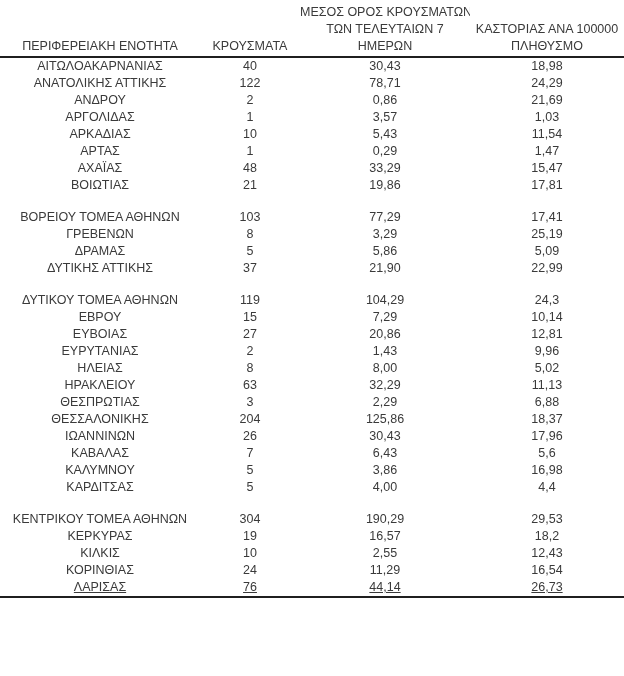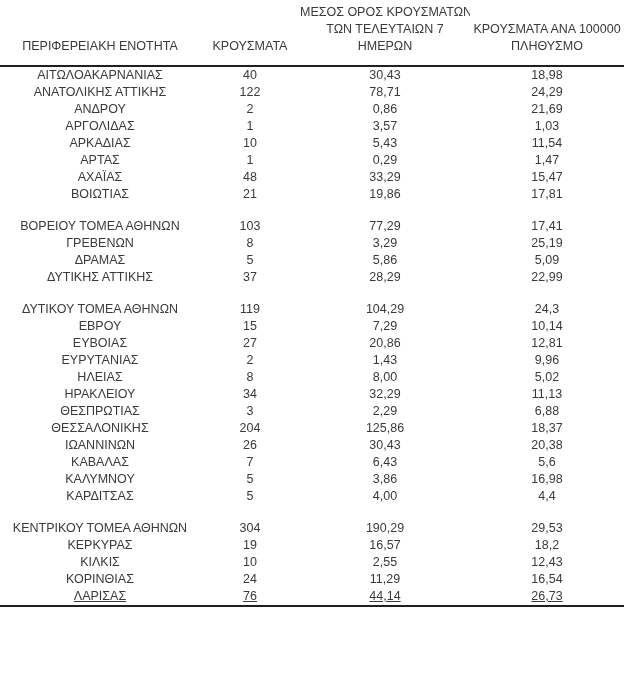--- a/index.html
+++ b/index.html
@@ -28,21 +28,21 @@
     font-weight: normal;
     color: #3a3a3a;
     line-height: 17px;
     white-space: nowrap;
     overflow: hidden;
   }
   thead th {
     vertical-align: bottom;
     border-bottom: 2px solid #1f1f1f;
     padding-top: 4px;
-    padding-bottom: 10px;
+    padding-bottom: 1px;
     line-height: 17px;
   }
   thead th span { display: block; }
   tbody td { height: 17px; }
   tr.spacer td {
     height: 15px;
     border: none;
   }
   tbody tr.last-row td {
     border-bottom: 2px solid #1f1f1f;
@@ -66,21 +66,21 @@
       </th>
       <th>
         <span>ΚΡΟΥΣΜΑΤΑ</span>
       </th>
       <th>
         <span>ΜΕΣΟΣ ΟΡΟΣ ΚΡΟΥΣΜΑΤΩΝ</span>
         <span>ΤΩΝ ΤΕΛΕΥΤΑΙΩΝ 7</span>
         <span>ΗΜΕΡΩΝ</span>
       </th>
       <th>
-        <span>ΚΡΟΥΣΜΑΤΑ ΑΝΑ 100000</span>
+        <span>ΚΑΣΤΟΡΙΑΣ ΑΝΑ 100000</span>
         <span>ΠΛΗΘΥΣΜΟ</span>
       </th>
     </tr>
   </thead>
   <tbody id="table-body">
       <tr>
         <td>ΑΙΤΩΛΟΑΚΑΡΝΑΝΙΑΣ</td>
         <td>40</td>
         <td>30,43</td>
         <td>18,98</td>
@@ -144,21 +144,21 @@
       </tr>
       <tr>
         <td>ΔΡΑΜΑΣ</td>
         <td>5</td>
         <td>5,86</td>
         <td>5,09</td>
       </tr>
       <tr>
         <td>ΔΥΤΙΚΗΣ ΑΤΤΙΚΗΣ</td>
         <td>37</td>
-        <td>28,29</td>
+        <td>21,90</td>
         <td>22,99</td>
       </tr>
       <tr class="spacer">
         <td colspan="4"></td>
       </tr>
       <tr>
         <td>ΔΥΤΙΚΟΥ ΤΟΜΕΑ ΑΘΗΝΩΝ</td>
         <td>119</td>
         <td>104,29</td>
         <td>24,3</td>
@@ -182,41 +182,41 @@
         <td>9,96</td>
       </tr>
       <tr>
         <td>ΗΛΕΙΑΣ</td>
         <td>8</td>
         <td>8,00</td>
         <td>5,02</td>
       </tr>
       <tr>
         <td>ΗΡΑΚΛΕΙΟΥ</td>
-        <td>34</td>
+        <td>63</td>
         <td>32,29</td>
         <td>11,13</td>
       </tr>
       <tr>
         <td>ΘΕΣΠΡΩΤΙΑΣ</td>
         <td>3</td>
         <td>2,29</td>
         <td>6,88</td>
       </tr>
       <tr>
         <td>ΘΕΣΣΑΛΟΝΙΚΗΣ</td>
         <td>204</td>
         <td>125,86</td>
         <td>18,37</td>
       </tr>
       <tr>
         <td>ΙΩΑΝΝΙΝΩΝ</td>
         <td>26</td>
         <td>30,43</td>
-        <td>20,38</td>
+        <td>17,96</td>
       </tr>
       <tr>
         <td>ΚΑΒΑΛΑΣ</td>
         <td>7</td>
         <td>6,43</td>
         <td>5,6</td>
       </tr>
       <tr>
         <td>ΚΑΛΥΜΝΟΥ</td>
         <td>5</td>

